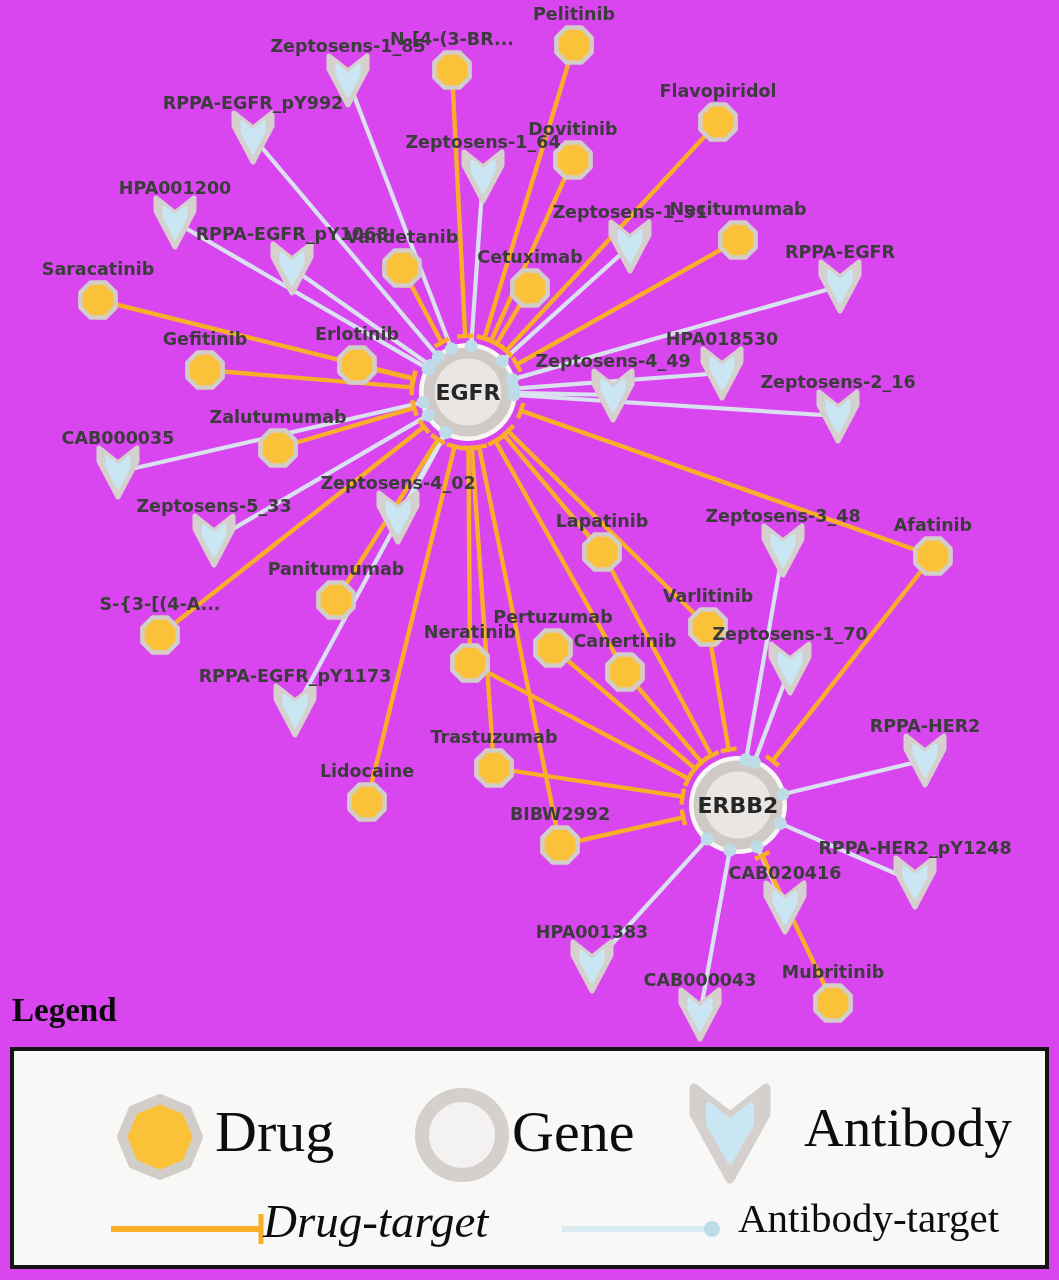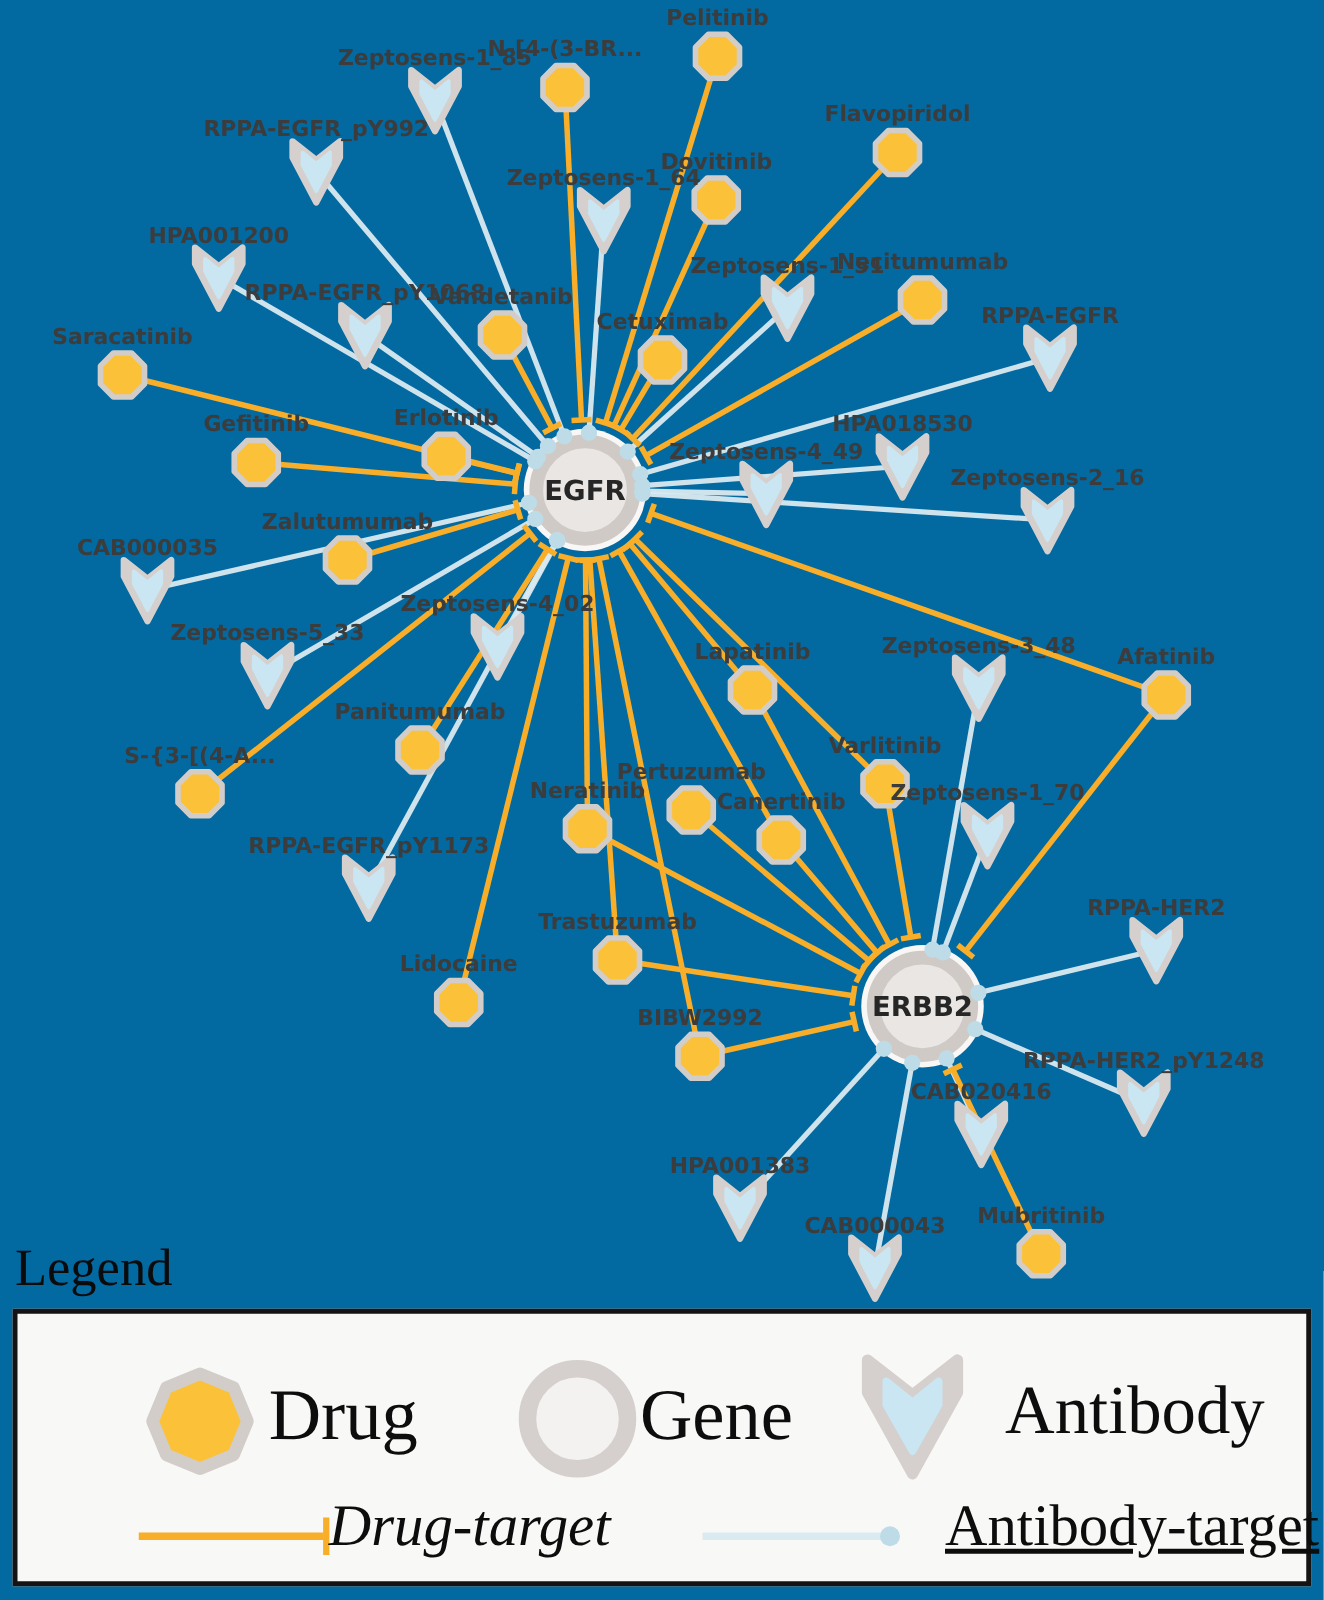--- a/index.html
+++ b/index.html
@@ -1,29 +1,29 @@
 <!DOCTYPE html>
 <html><head>
 <meta charset="utf-8">
 <style>
   html,body{margin:0;padding:0;background:#e9e9e9;}
-  #stage{position:relative;width:1059px;height:1280px;background:#0369a1;overflow:hidden;
+  #stage{position:relative;width:1059px;height:1280px;background:#d946ef;overflow:hidden;
          font-family:"DejaVu Sans","Liberation Sans",sans-serif;}
   #net{position:absolute;left:0;top:0;}
   .legend-title{position:absolute;left:12px;top:994px;font-family:"Liberation Serif","DejaVu Serif",serif;
-                font-weight:normal;font-size:42px;color:#0b0b0b;line-height:1;}
+                font-weight:bold;font-size:33px;color:#0b0b0b;line-height:1;}
   .legend-box{position:absolute;left:10px;top:1047px;width:1031px;height:214px;
               border:4px solid #141414;background:#F8F8F7;}
   .legend-item-label{position:absolute;font-family:"Liberation Serif","DejaVu Serif",serif;
                      color:#0d0d0d;line-height:1;}
   .lg-drug{left:215px;top:1103px;font-size:58px;}
   .lg-gene{left:512px;top:1103px;font-size:58px;}
   .lg-ab{left:804px;top:1100px;font-size:55px;}
   .lg-dt{left:263px;top:1198px;font-size:47px;font-style:italic;}
-  .lg-at{left:756px;top:1198px;font-size:47px;text-decoration:underline;}
+  .lg-at{left:738px;top:1198px;font-size:41px;}
   .legend-icon{position:absolute;}
 </style>
 </head>
 <body>
 
 <div id="stage">
   <svg id="net" width="1059" height="1280">
       <line x1="348" y1="80" x2="451.48696235179204" y2="349.06610211465926" stroke="#D9EAF1" stroke-width="4.2" opacity="0.95"></line>
       <line x1="253" y1="137" x2="438.3485263833237" y2="356.83197315231416" stroke="#D9EAF1" stroke-width="4.2" opacity="0.95"></line>
       <line x1="483" y1="176" x2="471.1867695392023" y2="346.1105186354867" stroke="#D9EAF1" stroke-width="4.2" opacity="0.95"></line>

